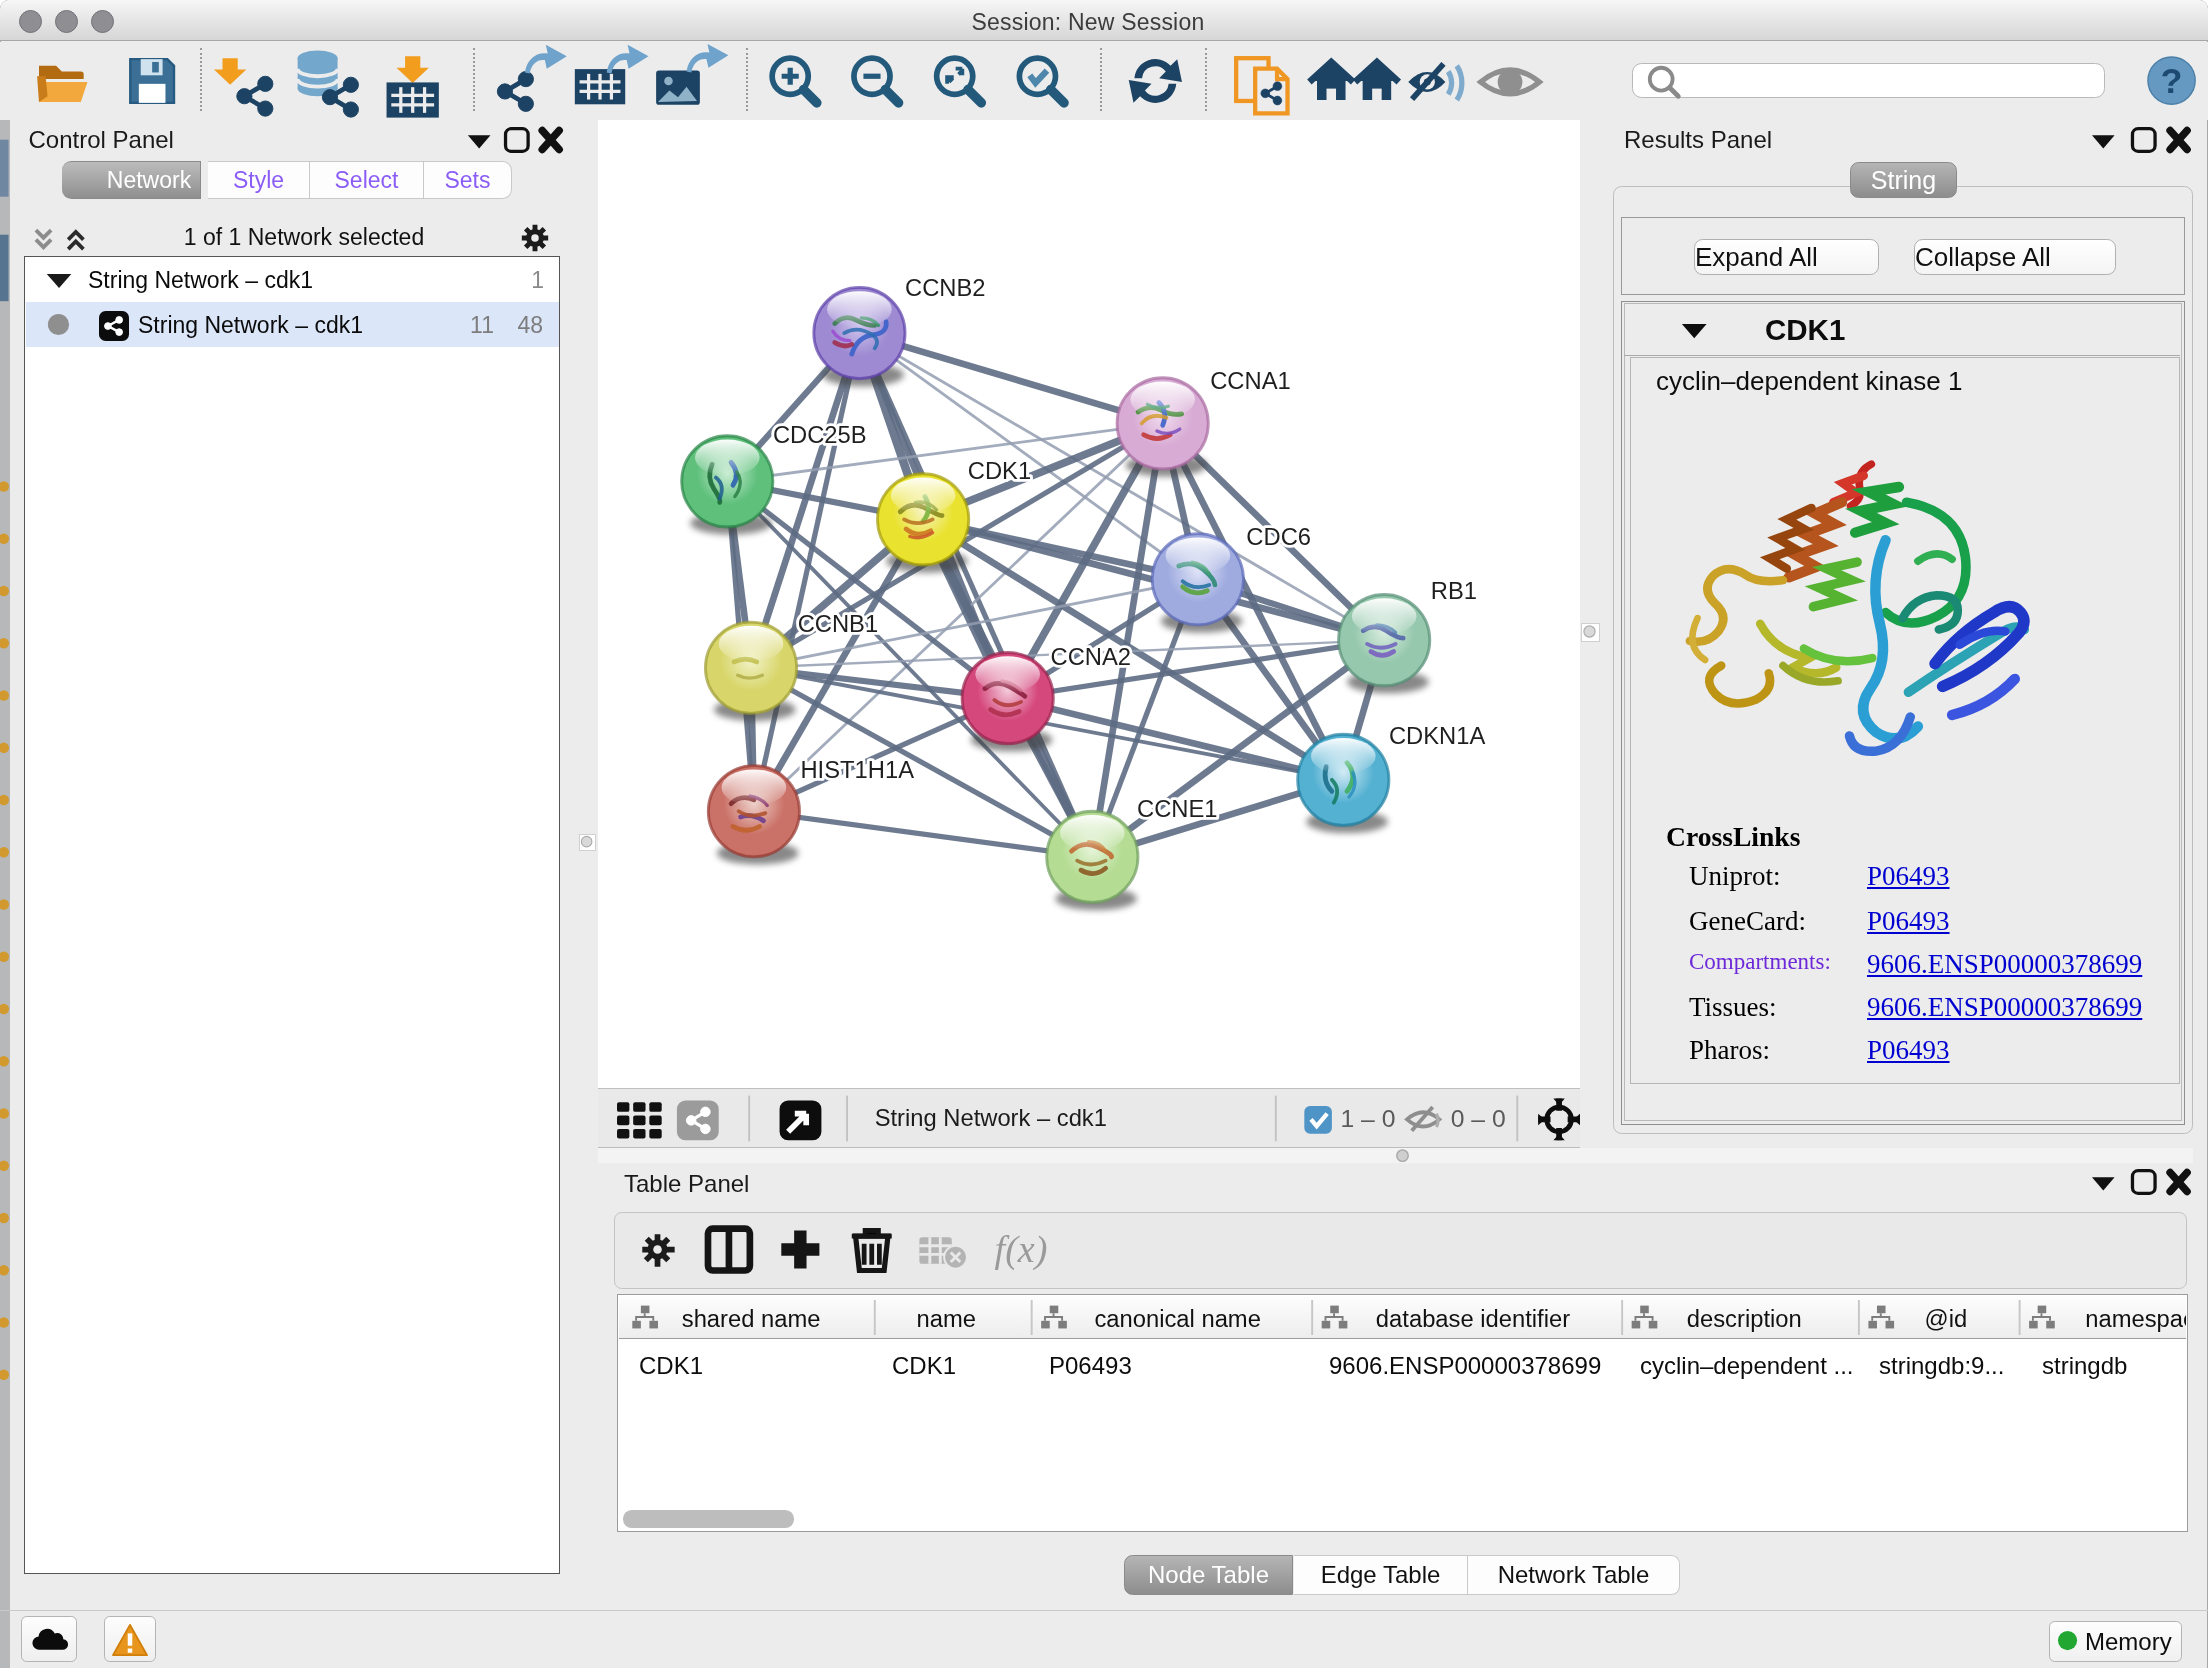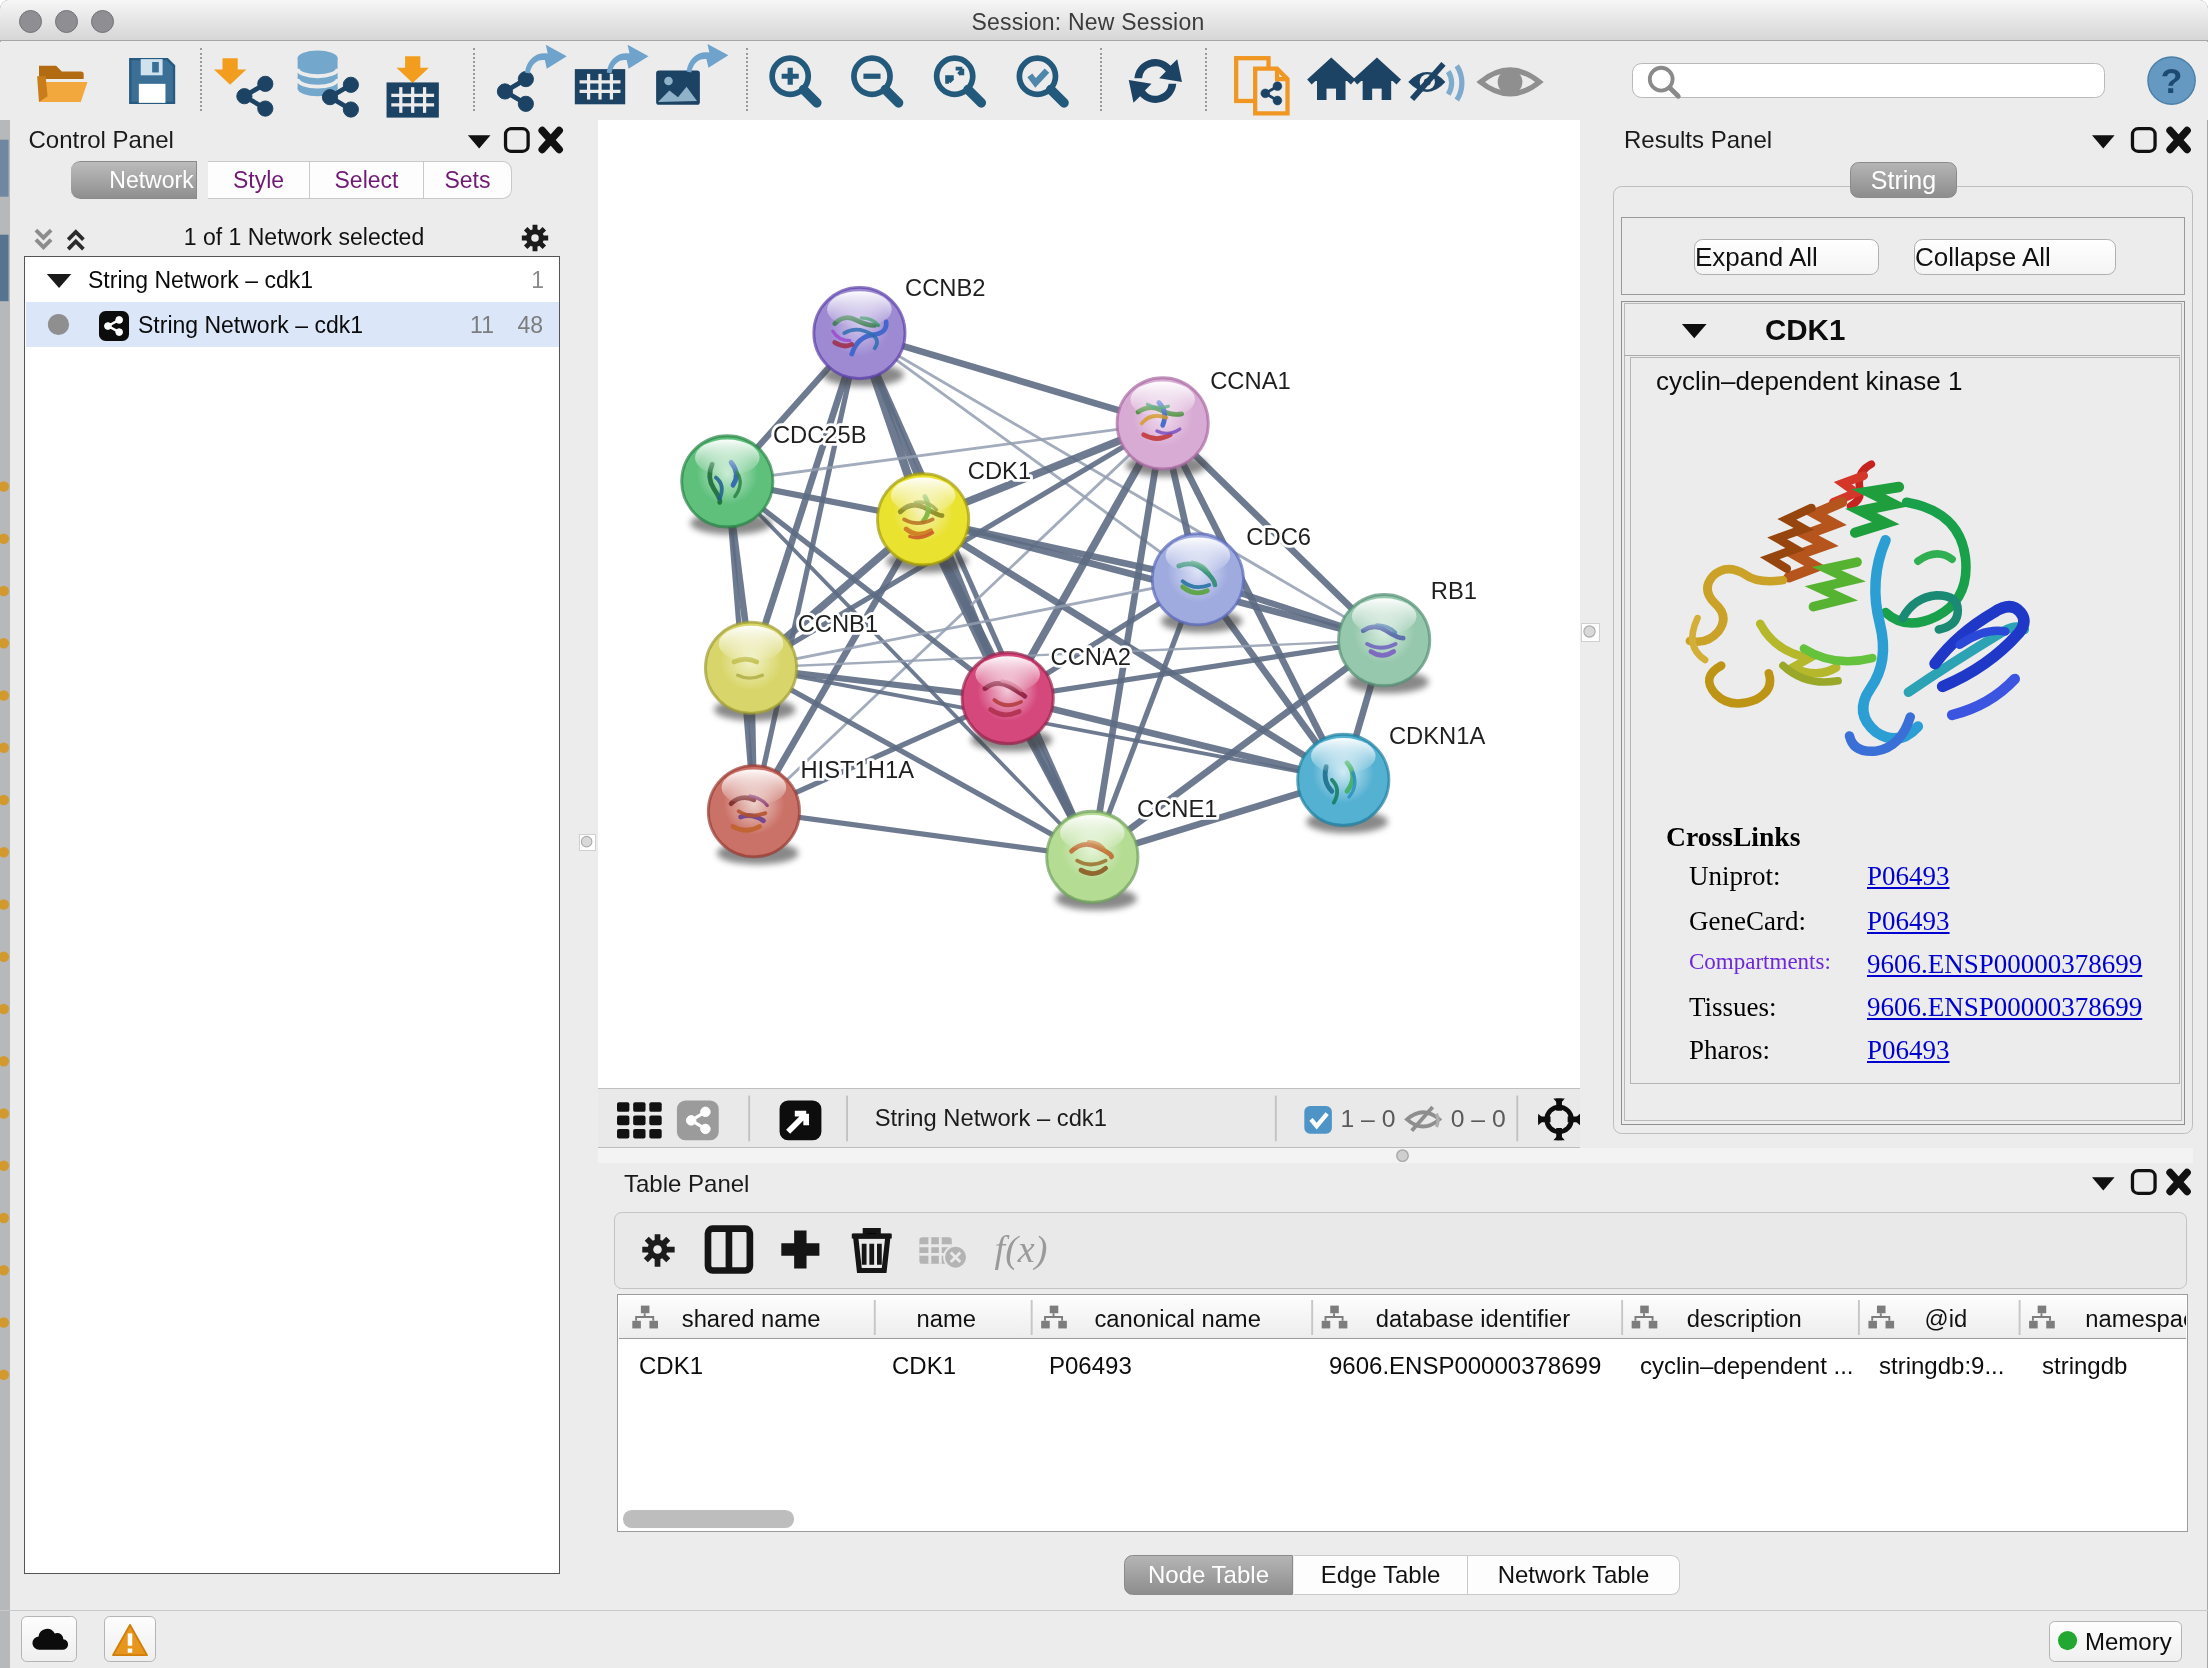--- a/index.html
+++ b/index.html
@@ -7,21 +7,21 @@
 .abs{position:absolute;}
 #titlebar{left:0;top:0;width:2208px;height:41px;background:linear-gradient(#f6f6f6,#d6d6d6);border-bottom:1px solid #a6a6a6;border-radius:8.6px 8.6px 0 0;box-sizing:border-box;}
 .tl{top:9.5px;width:23px;height:23px;border-radius:50%;background:#8f8e92;border:1.4px solid #73727a;box-sizing:border-box;}
 #title{left:-16px;width:2208px;text-align:center;top:8.6px;font-size:23px;color:#3c3c3c;font-weight:500;letter-spacing:0.2px;}
 #toolbar{left:0;top:42px;width:2208px;height:78px;background:#ececec;}
 .tsep{top:48px;width:0px;height:63px;border-left:2.9px dotted #9a9a9a;}
 #searchbox{left:1632px;top:63px;width:473px;height:35px;background:#fff;border:1.9px solid #b9b9b9;border-radius:9.5px;box-sizing:border-box;}
 
 .phead{font-size:24px;color:#1a1a1a;}
 
-#ctltabs .tab{position:absolute;top:161px;height:38px;box-sizing:border-box;background:#fdfdfd;border:1px solid #c9c9c9;border-left:none;color:#701a75;font-size:23px;text-align:center;line-height:36px;}
+#ctltabs .tab{position:absolute;top:161px;height:38px;box-sizing:border-box;background:#fdfdfd;border:1px solid #c9c9c9;border-left:none;color:#8b5cf6;font-size:23px;text-align:center;line-height:36px;}
 
 #netlist{position:absolute;left:24px;top:256px;width:536px;height:1318px;background:#fff;border:1.9px solid #555;box-sizing:border-box;}
 
 #respanel{position:absolute;left:1613px;top:186px;width:580px;height:948px;background:#ececec;border:1px solid #bdbdbd;border-radius:8.6px;box-sizing:border-box;}
 .btn{position:absolute;background:linear-gradient(#ffffff,#f4f4f4);border:1px solid #b0b0b0;border-radius:8.6px;box-sizing:border-box;font-size:26px;color:#111;}
 .serif{font-family:"Liberation Serif",serif;}
 a.x{color:#0000d0;text-decoration:underline;}
 
 #tblwrap{position:absolute;left:617px;top:1294px;width:1571px;height:238px;background:#fff;border:1.9px solid #9c9c9c;box-sizing:border-box;}
 .seg{position:absolute;height:40px;box-sizing:border-box;font-size:24px;text-align:center;line-height:38px;}
@@ -194,21 +194,21 @@
       <path d="M27 26 L36 35" stroke="#8a8a8a" stroke-width="5" stroke-linecap="round"></path>
     </svg>
 
 <div class="abs phead" style="left:28.5px;top:126px;">Control Panel</div>
 <svg class="abs" style="left:457px;top:124px;" width="114" height="32" viewBox="0 0 120 34">
 <path d="M11 12 h24 l-12 14 z" fill="#111"></path>
 <rect x="51" y="5" width="24" height="24" rx="6" fill="none" stroke="#111" stroke-width="3.5"></rect>
 <path d="M90 7 l18 20 M108 7 l-18 20" stroke="#111" stroke-width="8" stroke-linecap="round"></path>
 </svg>
 <div id="ctltabs">
-<div class="tab" style="left:71px;width:126px;border-radius:9.5px 0 0 9.5px;background:linear-gradient(#bcbcbc,#8f8f8f);color:#fff;border-color:#8a8a8a;padding-left:36px;">Network</div>
+<div class="tab" style="left:62px;width:139px;border-radius:9.5px 0 0 9.5px;background:linear-gradient(#bcbcbc,#8f8f8f);color:#fff;border-color:#8a8a8a;padding-left:36px;">Network</div>
 <div class="tab" style="left:208px;width:102px;">Style</div>
 <div class="tab" style="left:310px;width:114px;">Select</div>
 <div class="tab" style="left:424px;width:88px;border-radius:0 9.5px 9.5px 0;">Sets</div>
 </div>
 <svg class="abs" style="left:34px;top:228px;" width="57" height="27" viewBox="0 0 60 28">
 <path d="M2 2 l8 8 8 -8 M2 12 l8 8 8 -8" stroke="#8c8c8c" stroke-width="4" fill="none"></path>
 <path d="M36 12 l8 -8 8 8 M36 22 l8 -8 8 8" stroke="#2b2b2b" stroke-width="4" fill="none"></path>
 </svg>
 <div class="abs" style="left:93px;top:224px;width:422px;text-align:center;font-size:23px;color:#111;">1 of 1 Network selected</div>
 <svg class="abs" style="left:519px;top:222px;" width="32" height="32" viewBox="0 0 34 34">

